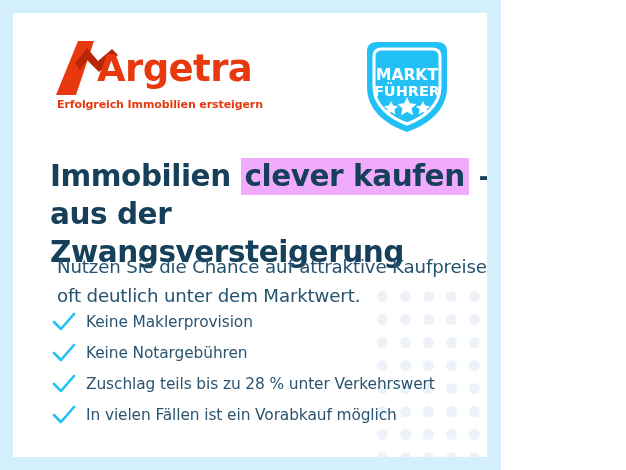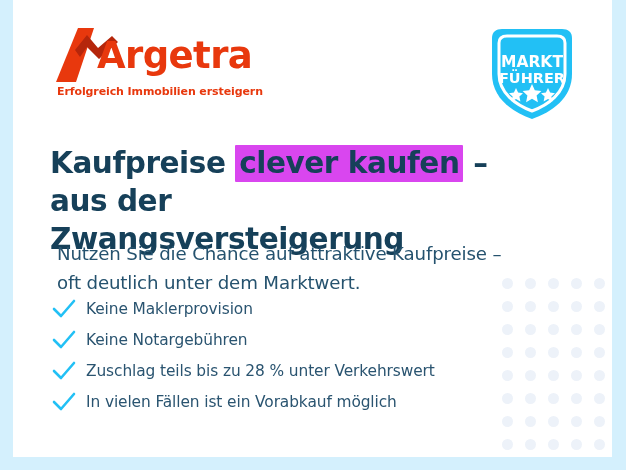--- a/index.html
+++ b/index.html
@@ -7,25 +7,25 @@
     margin: 0;
     padding: 0;
     background: #ffffff;
   }
   body {
     font-family: "Liberation Sans", sans-serif;
   }
 
   .banner {
     position: relative;
-    width: 626px;
+    width: 501px;
     height: 470px;
     box-sizing: border-box;
     background: #d4f0fd;
-    padding: 0 14px 13px 13px;
+    padding: 13px 14px 13px 13px;
     overflow: hidden;
   }
 
   .card {
     position: relative;
     width: 100%;
     height: 100%;
     background: #ffffff;
     overflow: hidden;
   }
@@ -103,21 +103,21 @@
     top: 124px;
     width: 470px;
     font-family: "DejaVu Sans", sans-serif;
     font-weight: 700;
     font-size: 29.5px;
     line-height: 38px;
     letter-spacing: -0.45px;
     color: #164059;
   }
   .headline .hl {
-    background: #d946ef;
+    background: #f0abfc;
     padding: 1px 4px 2px 4px;
     border-radius: 1px;
   }
   .headline .line2 { display: block; }
 
   
   .subhead {
     position: absolute;
     left: 44px;
     top: 221px;
@@ -231,21 +231,21 @@
         <text x="46" y="57" text-anchor="middle" font-family="DejaVu Sans, sans-serif" font-size="14.5" font-weight="700" fill="#ffffff" id="badge-l2">FÜHRER</text>
         <g fill="#ffffff">
           <polygon points="30,62 32.1,66.6 37,67.2 33.4,70.6 34.4,75.6 30,73.1 25.6,75.6 26.6,70.6 23,67.2 27.9,66.6"></polygon>
           <polygon points="46,58 48.8,64.2 55.4,65 50.6,69.5 51.9,76.2 46,72.8 40.1,76.2 41.4,69.5 36.6,65 43.2,64.2"></polygon>
           <polygon points="62,62 64.1,66.6 69,67.2 65.4,70.6 66.4,75.6 62,73.1 57.6,75.6 58.6,70.6 55,67.2 59.9,66.6"></polygon>
         </g>
       </svg>
     </div>
 
     <h1 class="headline">
-      <span>Kaufpreise </span><span class="hl">clever kaufen</span><span> –</span>
+      <span>Immobilien </span><span class="hl">clever kaufen</span><span> –</span>
       <span class="line2">aus der Zwangsversteigerung</span>
     </h1>
 
     <p class="subhead">
       <span>Nutzen Sie die Chance auf attraktive Kaufpreise –</span>
       <span>oft deutlich unter dem Marktwert.</span>
     </p>
 
     <ul class="bullets">
       <li class="bullet">

